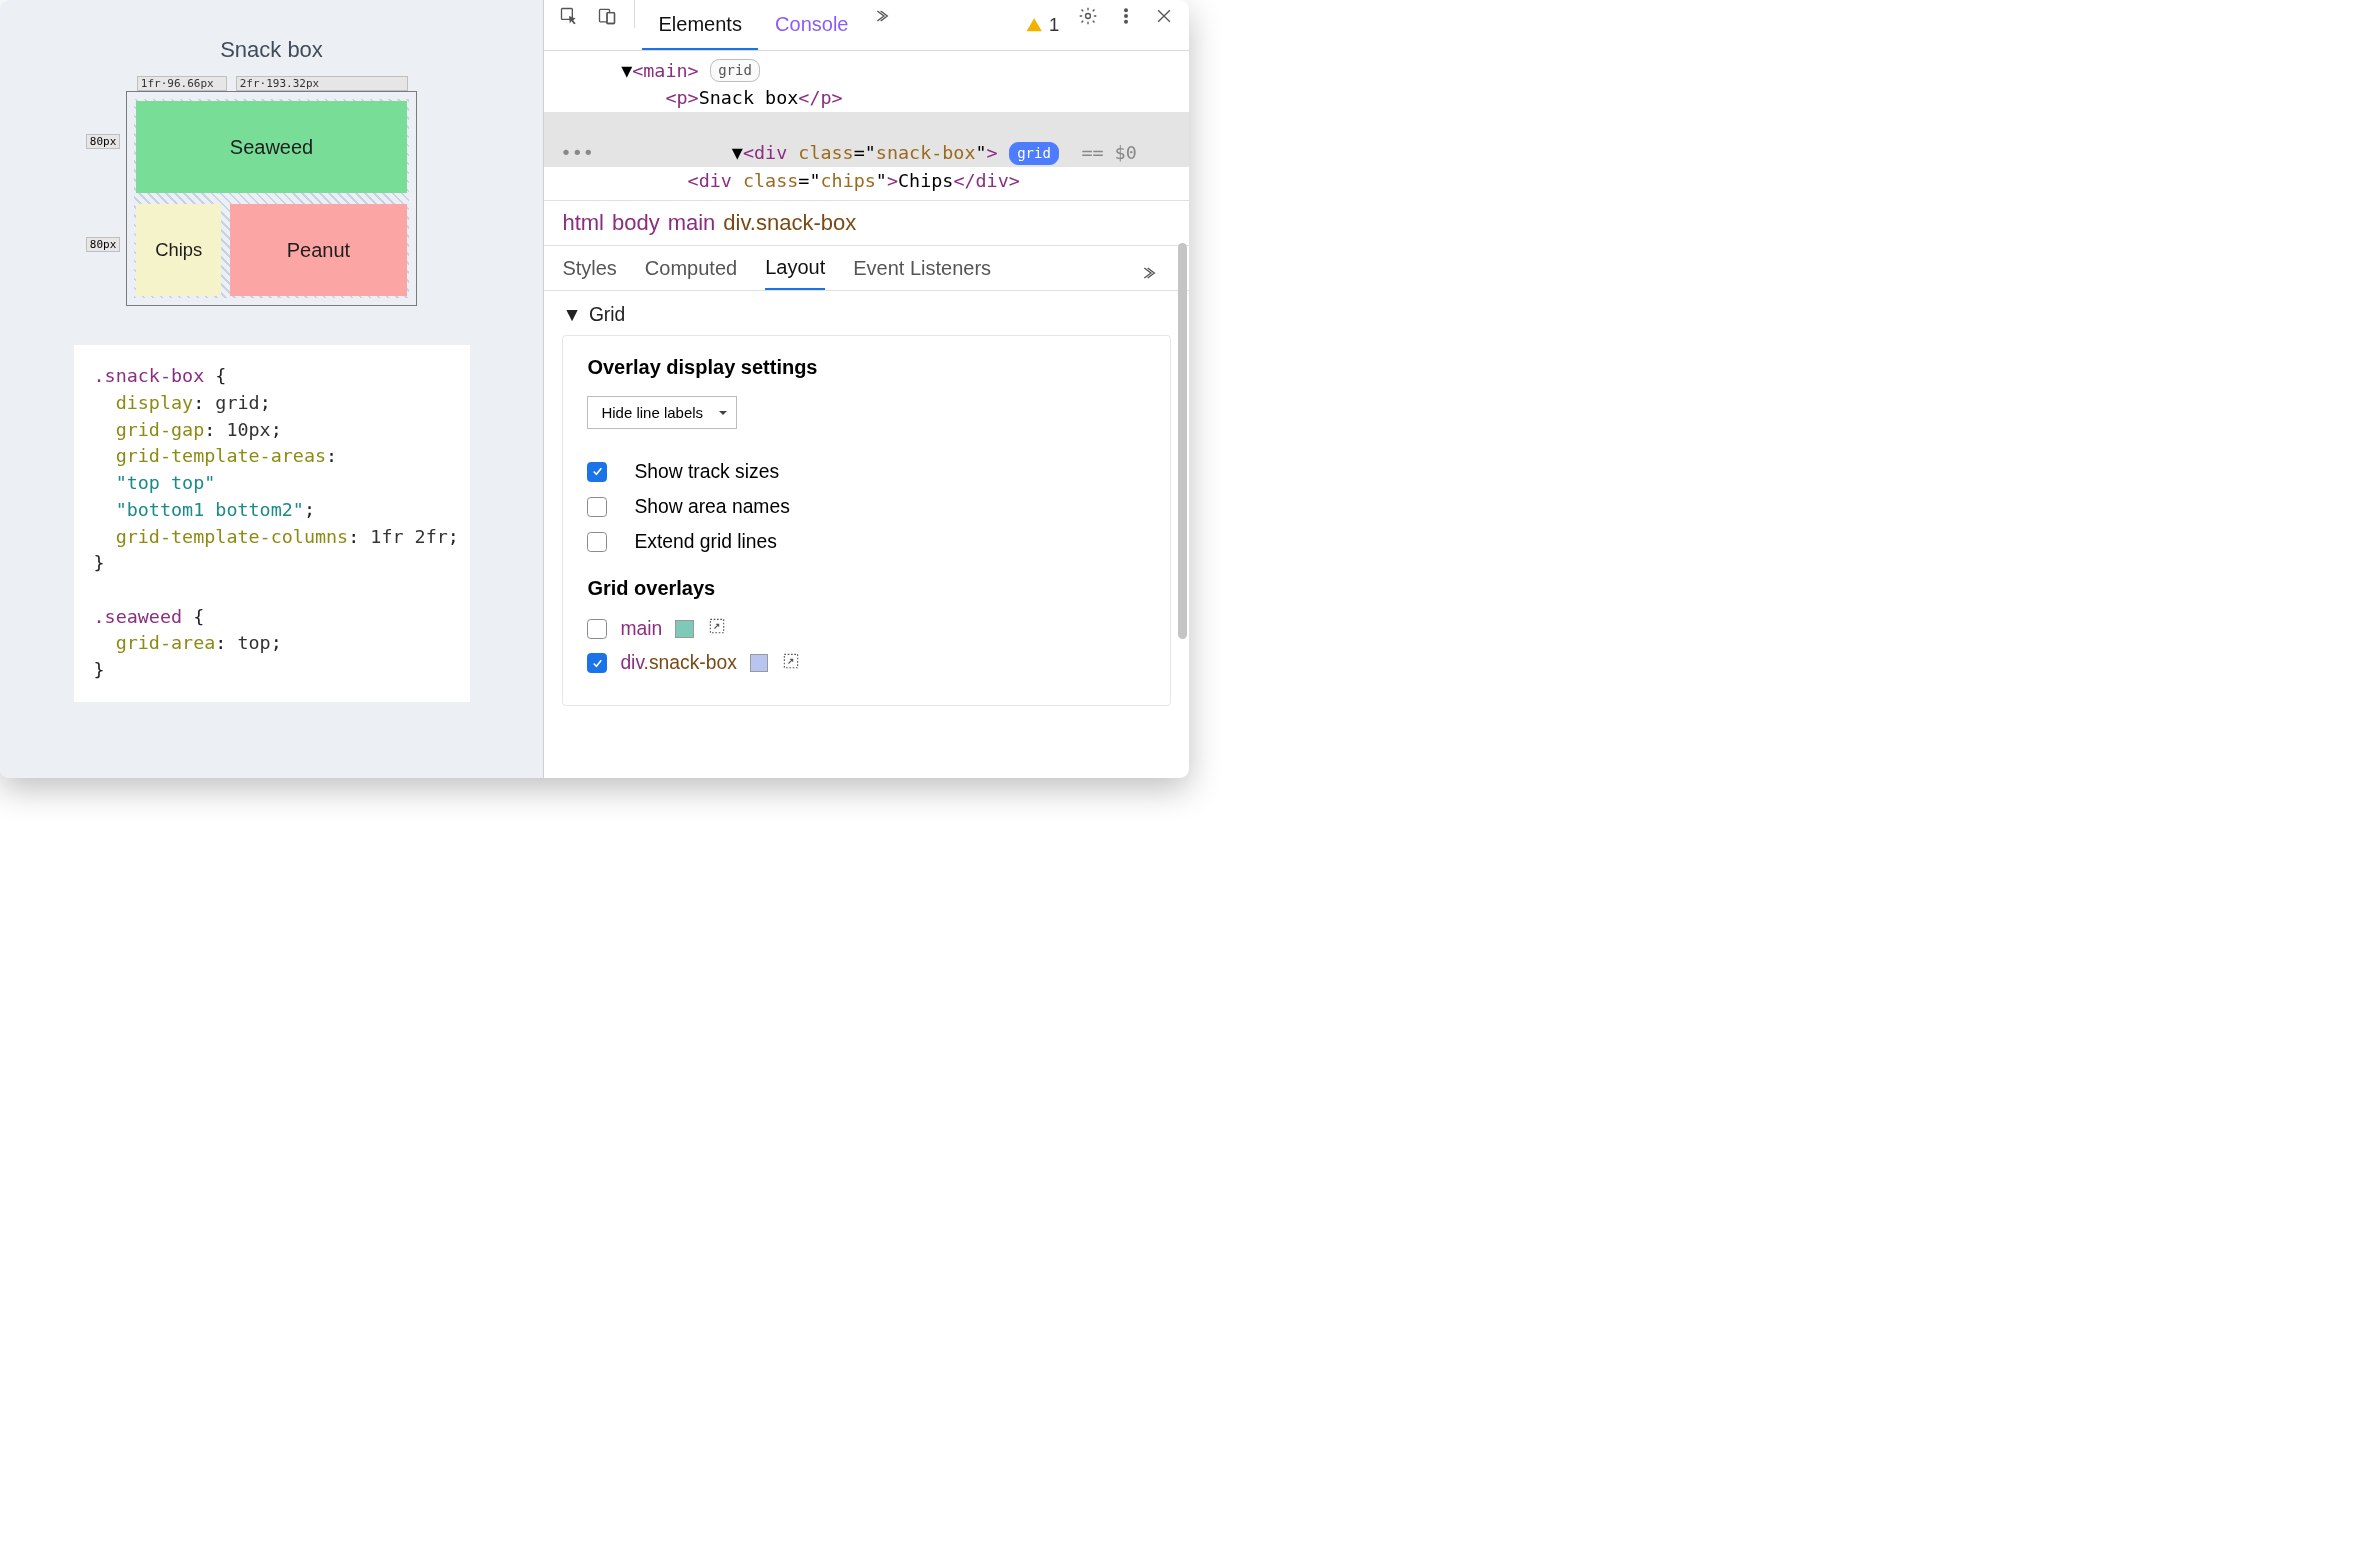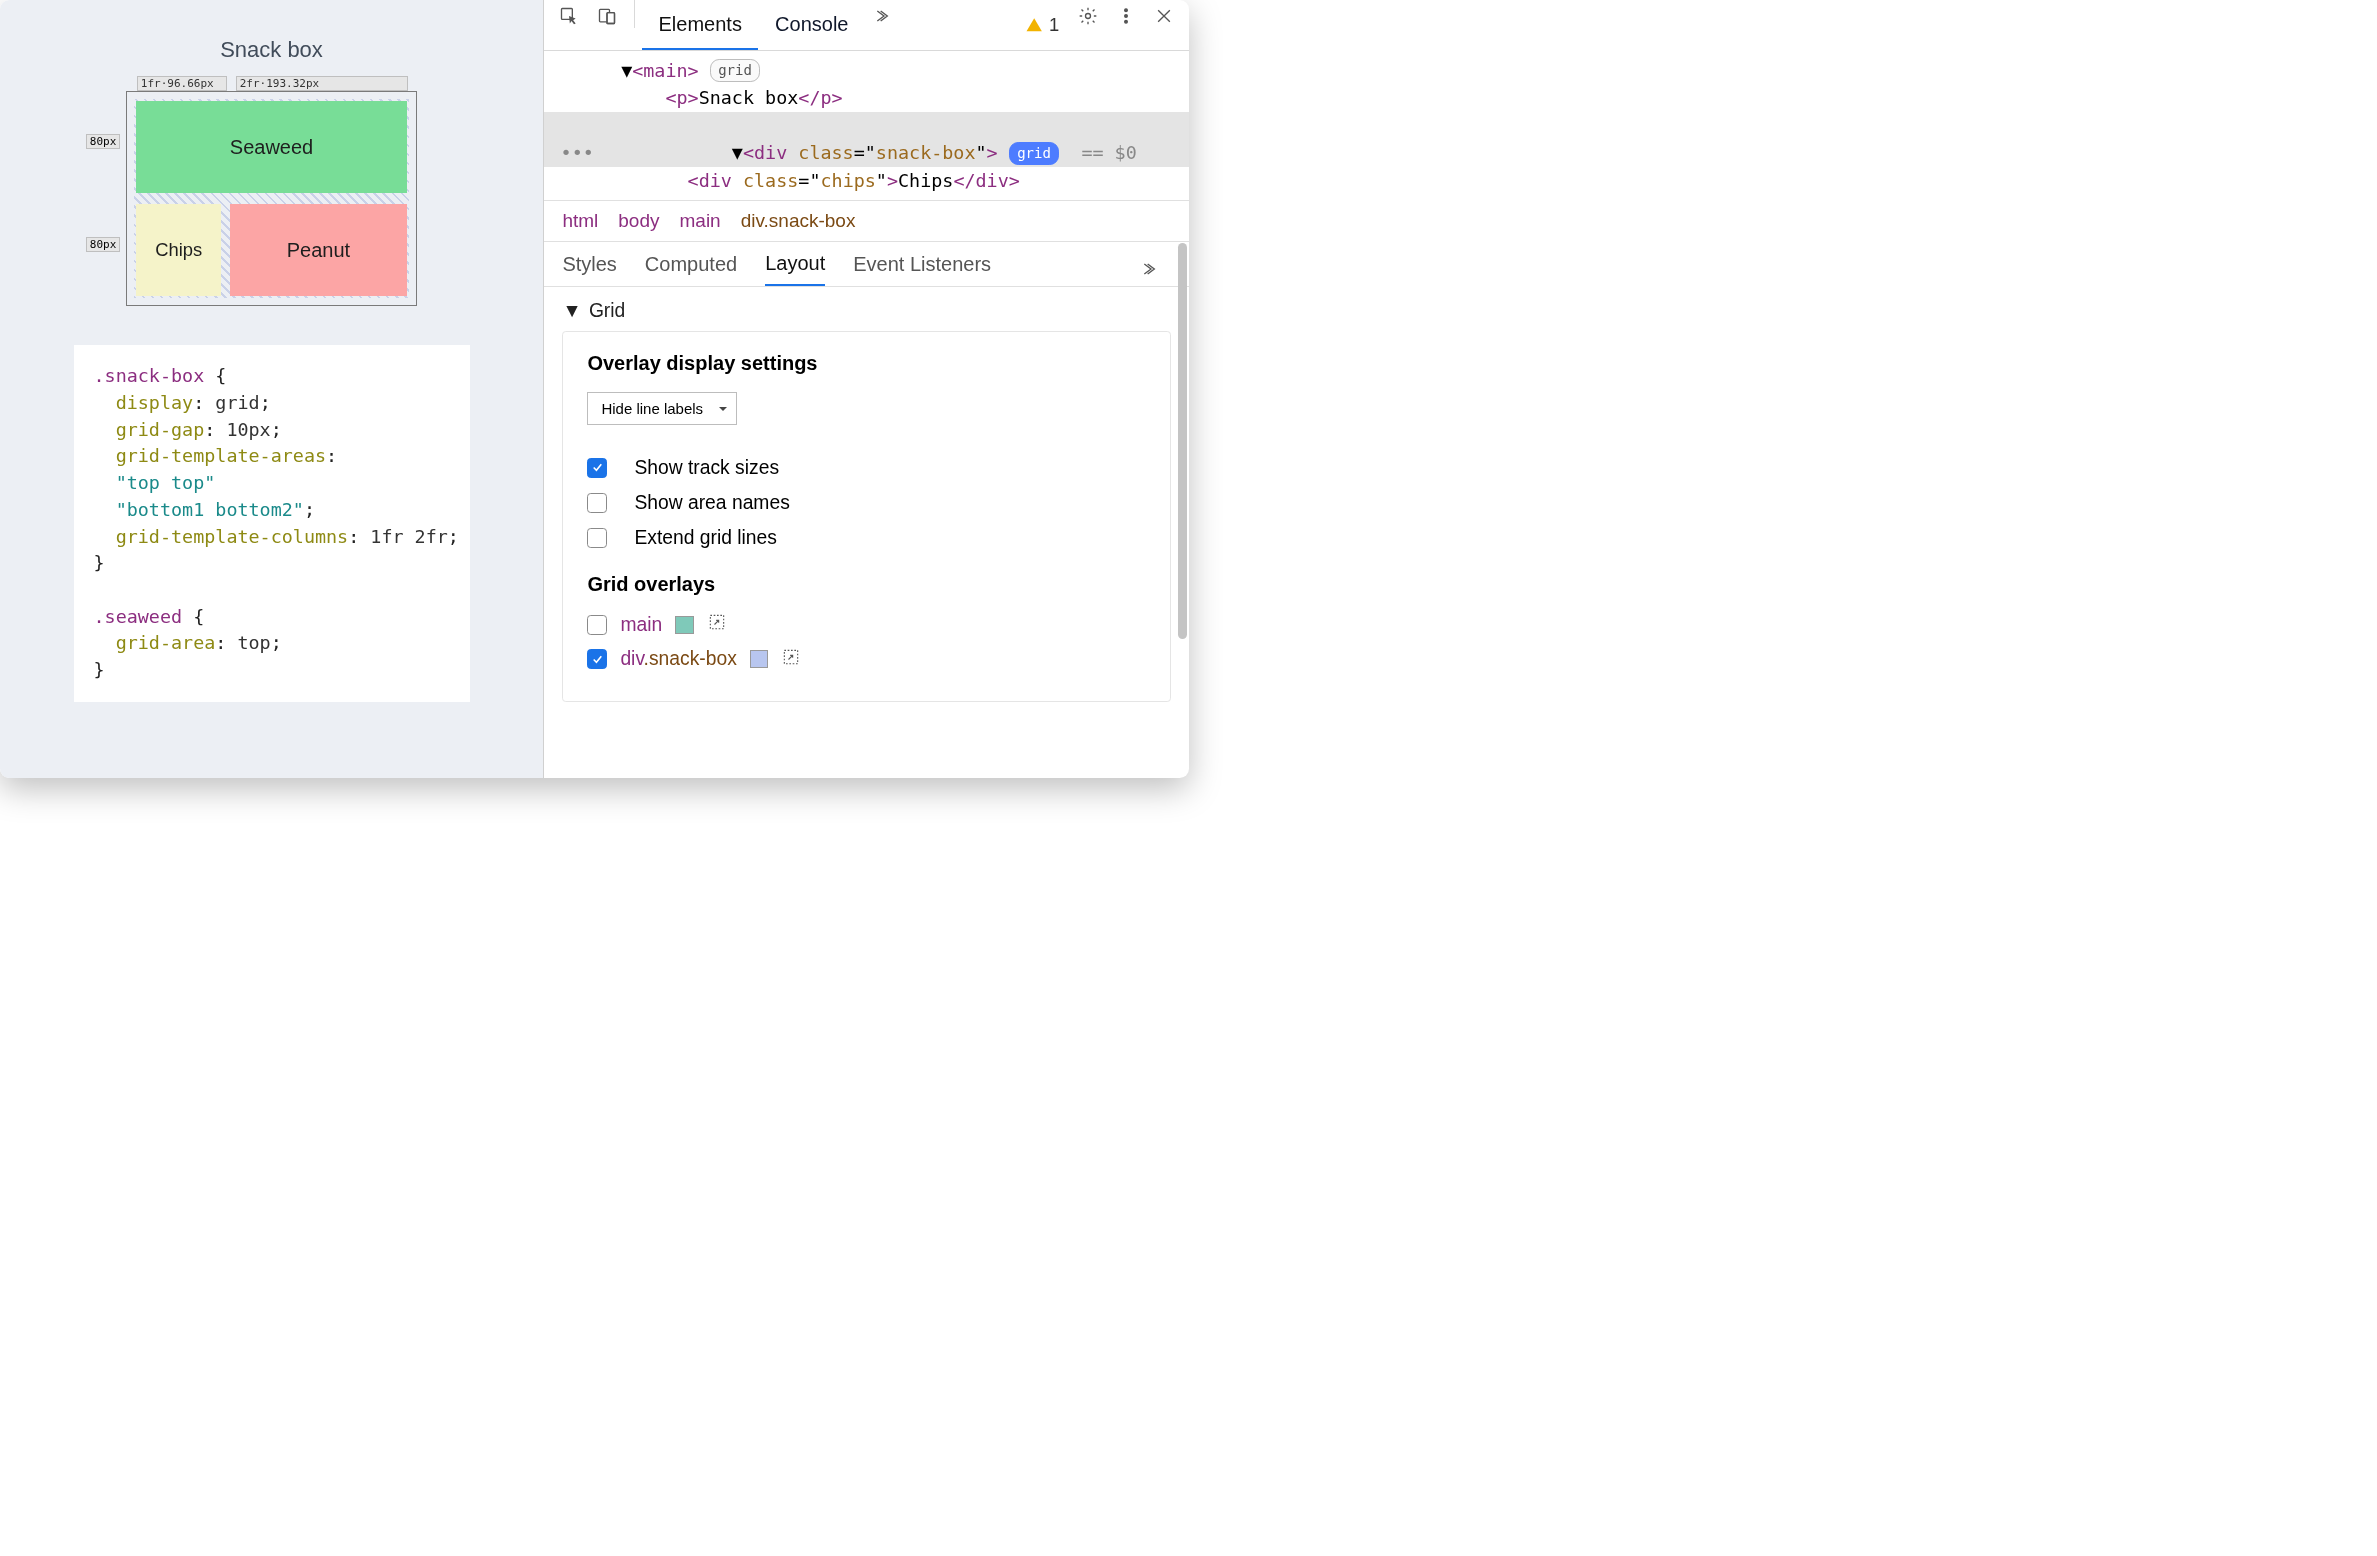--- a/index.html
+++ b/index.html
@@ -119,21 +119,21 @@
 .dt-iconbtn {
   width: 31px; height: 31px;
   display:flex;align-items:center;justify-content:center;
   color:#555;
   margin: 0 3.7px;
 }
 .dt-iconbtn svg{width:20px;height:20px;stroke:currentColor;fill:none;stroke-width:1.6;}
 .dt-tab {
   padding: 13px 16.6px;
   font-size: 20px;
-  color: #0f172a;
+  color: #8b5cf6;
 }
 .dt-tab.active { color:#111; border-bottom: 2.8px solid #1a73e8; }
 .dt-spacer{flex:1;}
 .warn-badge{display:flex;align-items:center;gap:5.5px;color:#333;font-size:18.4px;margin:0 9.2px;}
 .warn-badge svg{fill:#f2b300;width:18.4px;height:18.4px;}
 
 .dom-tree {
   font-family: Menlo, monospace;
   font-size: 18.4px;
   line-height: 1.5;
@@ -152,23 +152,23 @@
   padding:0 7.4px;
   color:#555;
   background:#fafafa;
   vertical-align:1.8px;
 }
 .badge-grid.blue{ background:#4d7cff;color:#fff;border-color:#4d7cff;}
 .dollar{color:#888;}
 .dots-gutter{position:absolute;left:16.6px;color:#888;}
 
 .breadcrumb{
-  display:flex;gap:20px;
+  display:flex;gap:8px;
   padding:9.2px 18.4px;
-  font-size:19px;
+  font-size:22px;
   border-top:0.9px solid #e0e0e0;
   border-bottom:0.9px solid #e0e0e0;
   color:#8c2e80;
 }
 .breadcrumb span.sel{color:#7b4a14;}
 
 .sub-tabs{
   display:flex;align-items:center;gap:28px;
   padding:9.2px 18.4px 0 18.4px;
   font-size:20px;color:#555;

